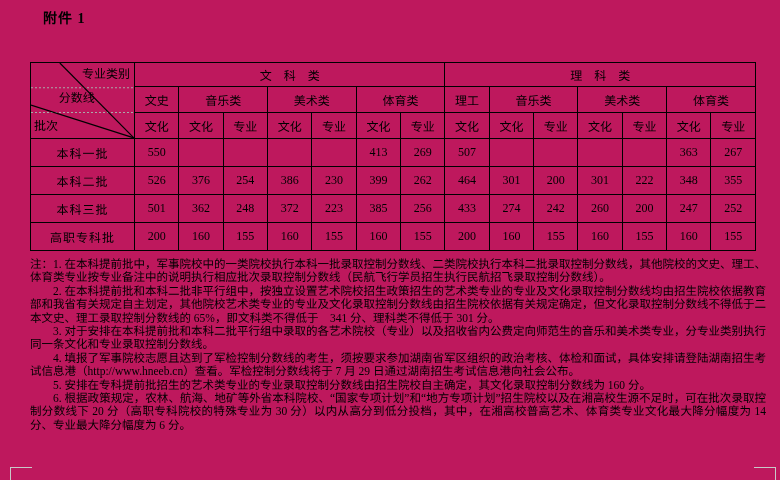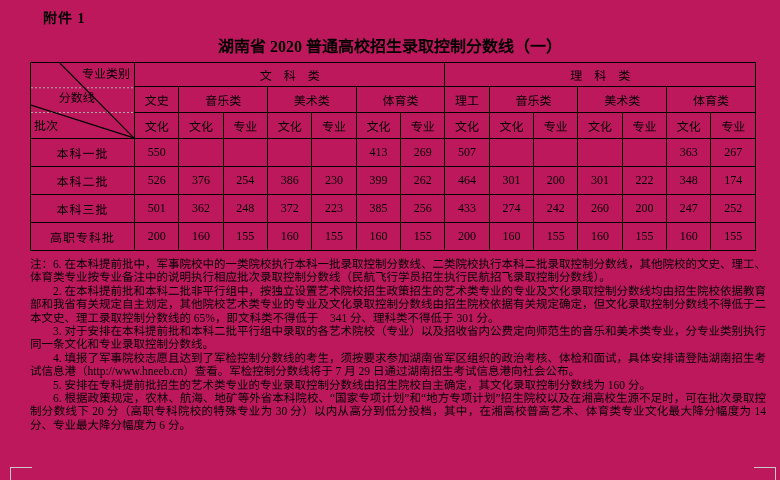--- a/index.html
+++ b/index.html
@@ -86,21 +86,20 @@
   .corner-mark.left  { left: 10px;  border-top: 1px solid #c8c8c8; border-left: 1px solid #c8c8c8; }
   .corner-mark.right { left: 754px; border-top: 1px solid #c8c8c8; border-right: 1px solid #c8c8c8; }
 </style>
 </head>
 <body>
 
 <div class="page">
 
   <div class="attachment">附件 1</div>
 
-  <div class="title">湖南省 2020 普通高校招生录取控制分数线（一）</div>
 
   <table class="score-table">
     <thead>
       <tr class="h1">
         <td class="corner" rowspan="3">
           <svg width="100%" height="100%" preserveAspectRatio="none">
             <line x1="0%" y1="33%" x2="100%" y2="33%" stroke="#aaaaaa" stroke-width="1" stroke-dasharray="2,2"></line>
             <line x1="0%" y1="66%" x2="100%" y2="66%" stroke="#aaaaaa" stroke-width="1" stroke-dasharray="2,2"></line>
             <line x1="28%" y1="0%" x2="100%" y2="100%" stroke="#000" stroke-width="1.2"></line>
             <line x1="0%" y1="56%" x2="100%" y2="100%" stroke="#000" stroke-width="1.2"></line>
@@ -165,21 +164,21 @@
           <td>386</td>
           <td>230</td>
           <td>399</td>
           <td>262</td>
           <td>464</td>
           <td>301</td>
           <td>200</td>
           <td>301</td>
           <td>222</td>
           <td>348</td>
-          <td>174</td>
+          <td>355</td>
         </tr>
         <tr>
           <td class="rowlabel">本科三批</td>
           <td>501</td>
           <td>362</td>
           <td>248</td>
           <td>372</td>
           <td>223</td>
           <td>385</td>
           <td>256</td>
@@ -205,21 +204,21 @@
           <td>155</td>
           <td>160</td>
           <td>155</td>
           <td>160</td>
           <td>155</td>
         </tr>
       </tbody>
   </table>
 
   <div class="notes">
-      <p class="first">注：6. 在本科提前批中，军事院校中的一类院校执行本科一批录取控制分数线、二类院校执行本科二批录取控制分数线，其他院校的文史、理工、体育类专业按专业备注中的说明执行相应批次录取控制分数线（民航飞行学员招生执行民航招飞录取控制分数线）。</p>
+      <p class="first">注：1. 在本科提前批中，军事院校中的一类院校执行本科一批录取控制分数线、二类院校执行本科二批录取控制分数线，其他院校的文史、理工、体育类专业按专业备注中的说明执行相应批次录取控制分数线（民航飞行学员招生执行民航招飞录取控制分数线）。</p>
       <p>2. 在本科提前批和本科二批非平行组中，按独立设置艺术院校招生政策招生的艺术类专业的专业及文化录取控制分数线均由招生院校依据教育部和我省有关规定自主划定，其他院校艺术类专业的专业及文化录取控制分数线由招生院校依据有关规定确定，但文化录取控制分数线不得低于二本文史、理工录取控制分数线的 65%，即文科类不得低于　341 分、理科类不得低于 301 分。</p>
       <p>3. 对于安排在本科提前批和本科二批平行组中录取的各艺术院校（专业）以及招收省内公费定向师范生的音乐和美术类专业，分专业类别执行同一条文化和专业录取控制分数线。</p>
       <p>4. 填报了军事院校志愿且达到了军检控制分数线的考生，须按要求参加湖南省军区组织的政治考核、体检和面试，具体安排请登陆湖南招生考试信息港（http://www.hneeb.cn）查看。军检控制分数线将于 7 月 29 日通过湖南招生考试信息港向社会公布。</p>
       <p>5. 安排在专科提前批招生的艺术类专业的专业录取控制分数线由招生院校自主确定，其文化录取控制分数线为 160 分。</p>
       <p>6. 根据政策规定，农林、航海、地矿等外省本科院校、“国家专项计划”和“地方专项计划”招生院校以及在湘高校生源不足时，可在批次录取控制分数线下 20 分（高职专科院校的特殊专业为 30 分）以内从高分到低分投档，其中，在湘高校普高艺术、体育类专业文化最大降分幅度为 14 分、专业最大降分幅度为 6 分。</p>
     </div>
 
   <div class="corner-mark left"></div>
   <div class="corner-mark right"></div>
 

